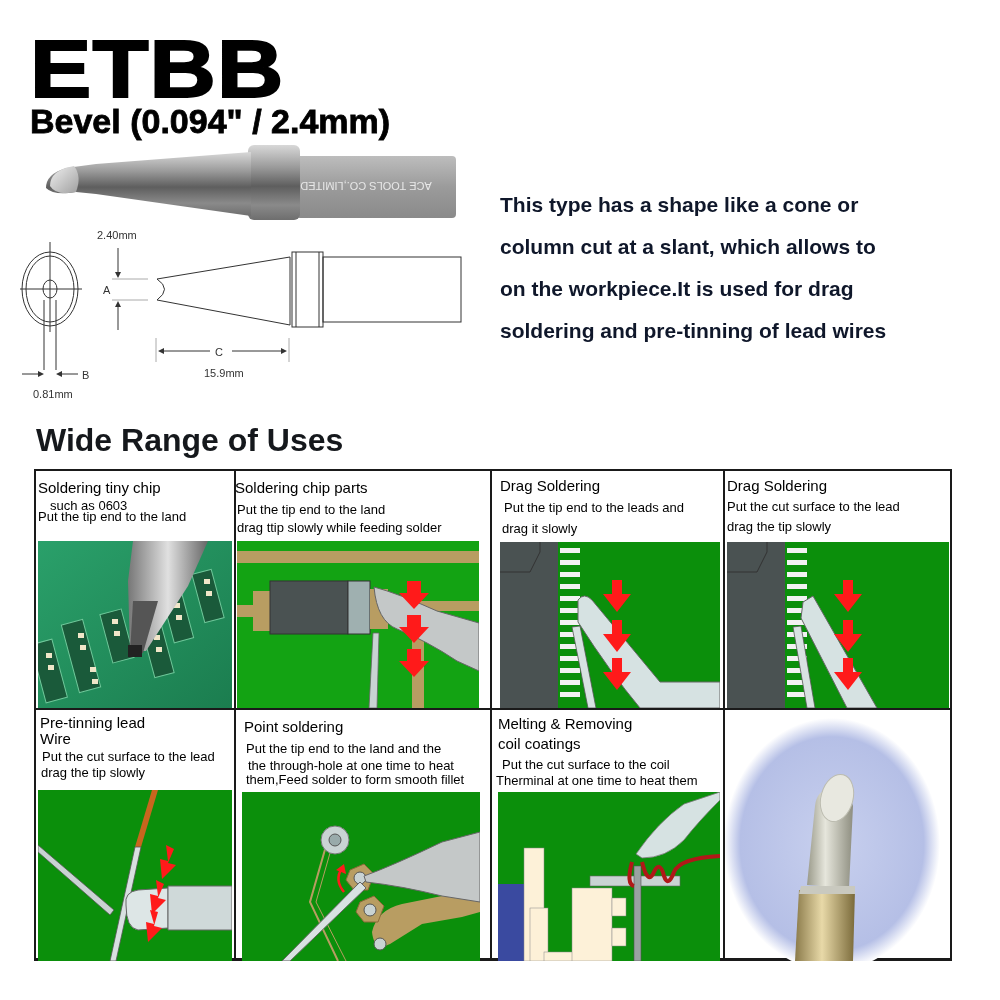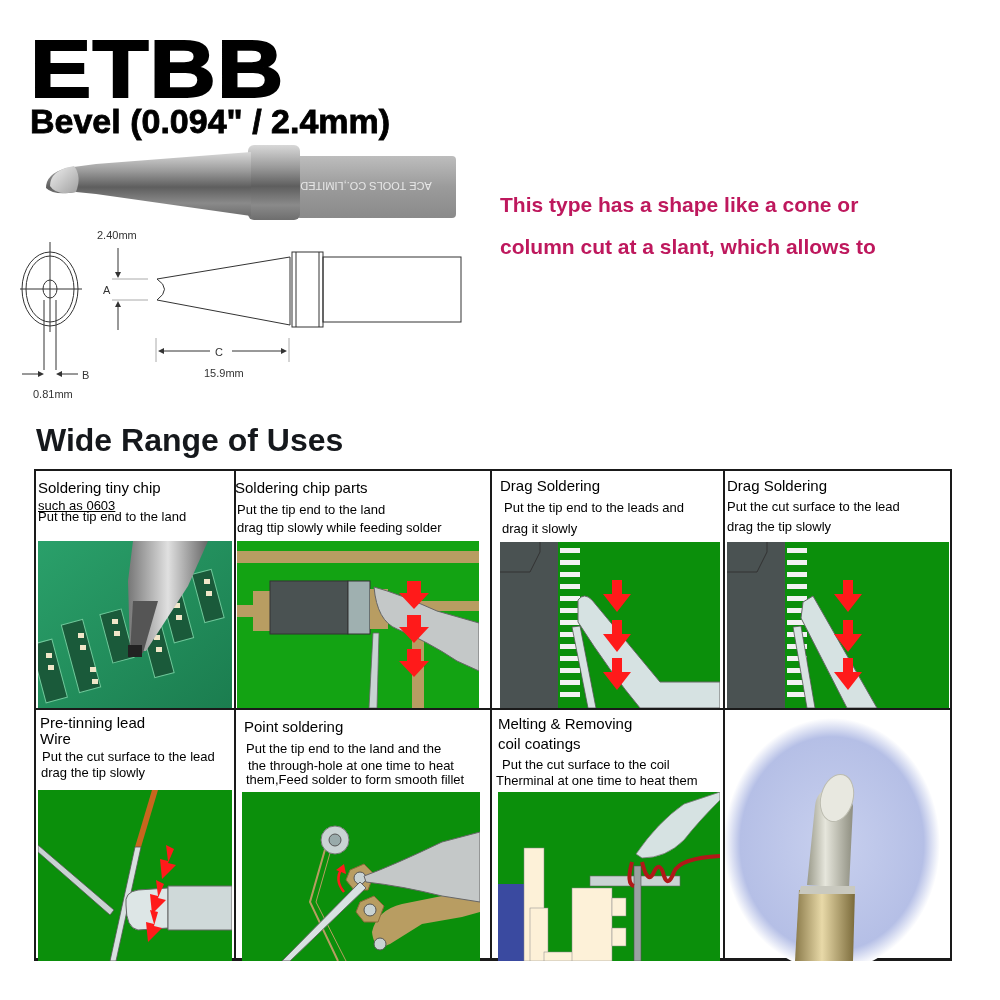--- a/index.html
+++ b/index.html
@@ -1,20 +1,20 @@
 <!DOCTYPE html>
 <html><head>
 <meta charset="utf-8">
 <style>
   html,body{margin:0;padding:0;background:#fff;}
   body{width:1000px;height:1000px;position:relative;overflow:hidden;font-family:"Liberation Sans",sans-serif;color:#000;}
   .abs{position:absolute;}
   .title{left:30px;top:28px;font-size:82px;font-weight:900;letter-spacing:1px;line-height:1;font-family:"Liberation Sans",sans-serif;transform:scaleX(1.12);transform-origin:left top;-webkit-text-stroke:2px #000;}
   .subtitle{left:30px;top:104px;font-size:34px;font-weight:bold;line-height:1;-webkit-text-stroke:0.8px #000;}
-  .desc{left:500px;top:184px;width:470px;font-size:21px;font-weight:bold;line-height:42px;color:#be185d;}
+  .desc{left:500px;top:184px;width:470px;font-size:21px;font-weight:bold;line-height:42px;color:#0f172a;}
   .desc div{white-space:nowrap;}
   .uses-title{left:36px;top:422px;font-size:32px;font-weight:bold;color:#15181c;}
   .grid{left:34px;top:469px;width:918px;height:492px;border-top:2px solid #1a1a1a;border-left:2px solid #1a1a1a;border-right:2px solid #1a1a1a;border-bottom:3px solid #1a1a1a;box-sizing:border-box;}
   .cell{position:absolute;overflow:hidden;box-sizing:border-box;}
   .vline{position:absolute;width:2px;background:#1a1a1a;}
   .hline{position:absolute;height:2px;background:#1a1a1a;}
   .ct{font-size:15px;line-height:21px;white-space:nowrap;}
   .cs{font-size:13px;line-height:14px;white-space:nowrap;}
   .pic{position:absolute;overflow:hidden;}
   svg{display:block;}
@@ -96,34 +96,36 @@
     <path d="M118 58 l-3 -6 h6 z M118 81 l-3 6 h6 z M158 131 l6 -3 v6 z M287 131 l-6 -3 v6 z" fill="#333"></path>
     <text class="diagram-label" x="103" y="74" font-size="14">A</text>
     <text class="diagram-label" x="215" y="136" font-size="14">C</text>
     <text class="diagram-label" x="204" y="157">15.9mm</text>
   </svg>
 </div>
 
 <div class="abs desc">
   <div>This type has a shape like a cone or</div>
   <div>column cut at a slant, which allows to</div>
+  <div>on the workpiece.It is used for drag</div>
+  <div>soldering and pre-tinning of lead wires</div>
 </div>
 
 <div class="abs uses-title">Wide Range of Uses</div>
 
 <div class="abs grid">
 
   <div class="vline" style="left:198px;top:0;height:490px;"></div>
   <div class="vline" style="left:454px;top:0;height:490px;"></div>
   <div class="vline" style="left:687px;top:0;height:490px;"></div>
   <div class="hline" style="left:0;top:237px;width:916px;"></div>
 
   <div class="cell" style="left:0;top:0;width:198px;height:237px;">
     <div class="ct" style="position:absolute;left:2px;top:6px;">Soldering tiny chip</div>
-    <div class="cs" style="position:absolute;left:2px;top:28px;text-decoration:underline;">such as 0603</div>
+    <div class="cs" style="position:absolute;left:14px;top:28px;">such as 0603</div>
     <div class="cs" style="position:absolute;left:2px;top:39px;">Put the tip end to the land</div>
     <div class="pic" style="left:2px;top:70px;width:194px;height:167px;">
       <svg width="194" height="167" viewBox="0 0 194 167">
         <defs>
           <linearGradient id="pcbg" x1="0" y1="0" x2="1" y2="1">
             <stop offset="0" stop-color="#2aa06a"></stop>
               <stop offset="1" stop-color="#1b7d4f"></stop>
           </linearGradient>
           <linearGradient id="ironM" x1="0" y1="0" x2="1" y2="0">
             <stop offset="0" stop-color="#777"></stop>

